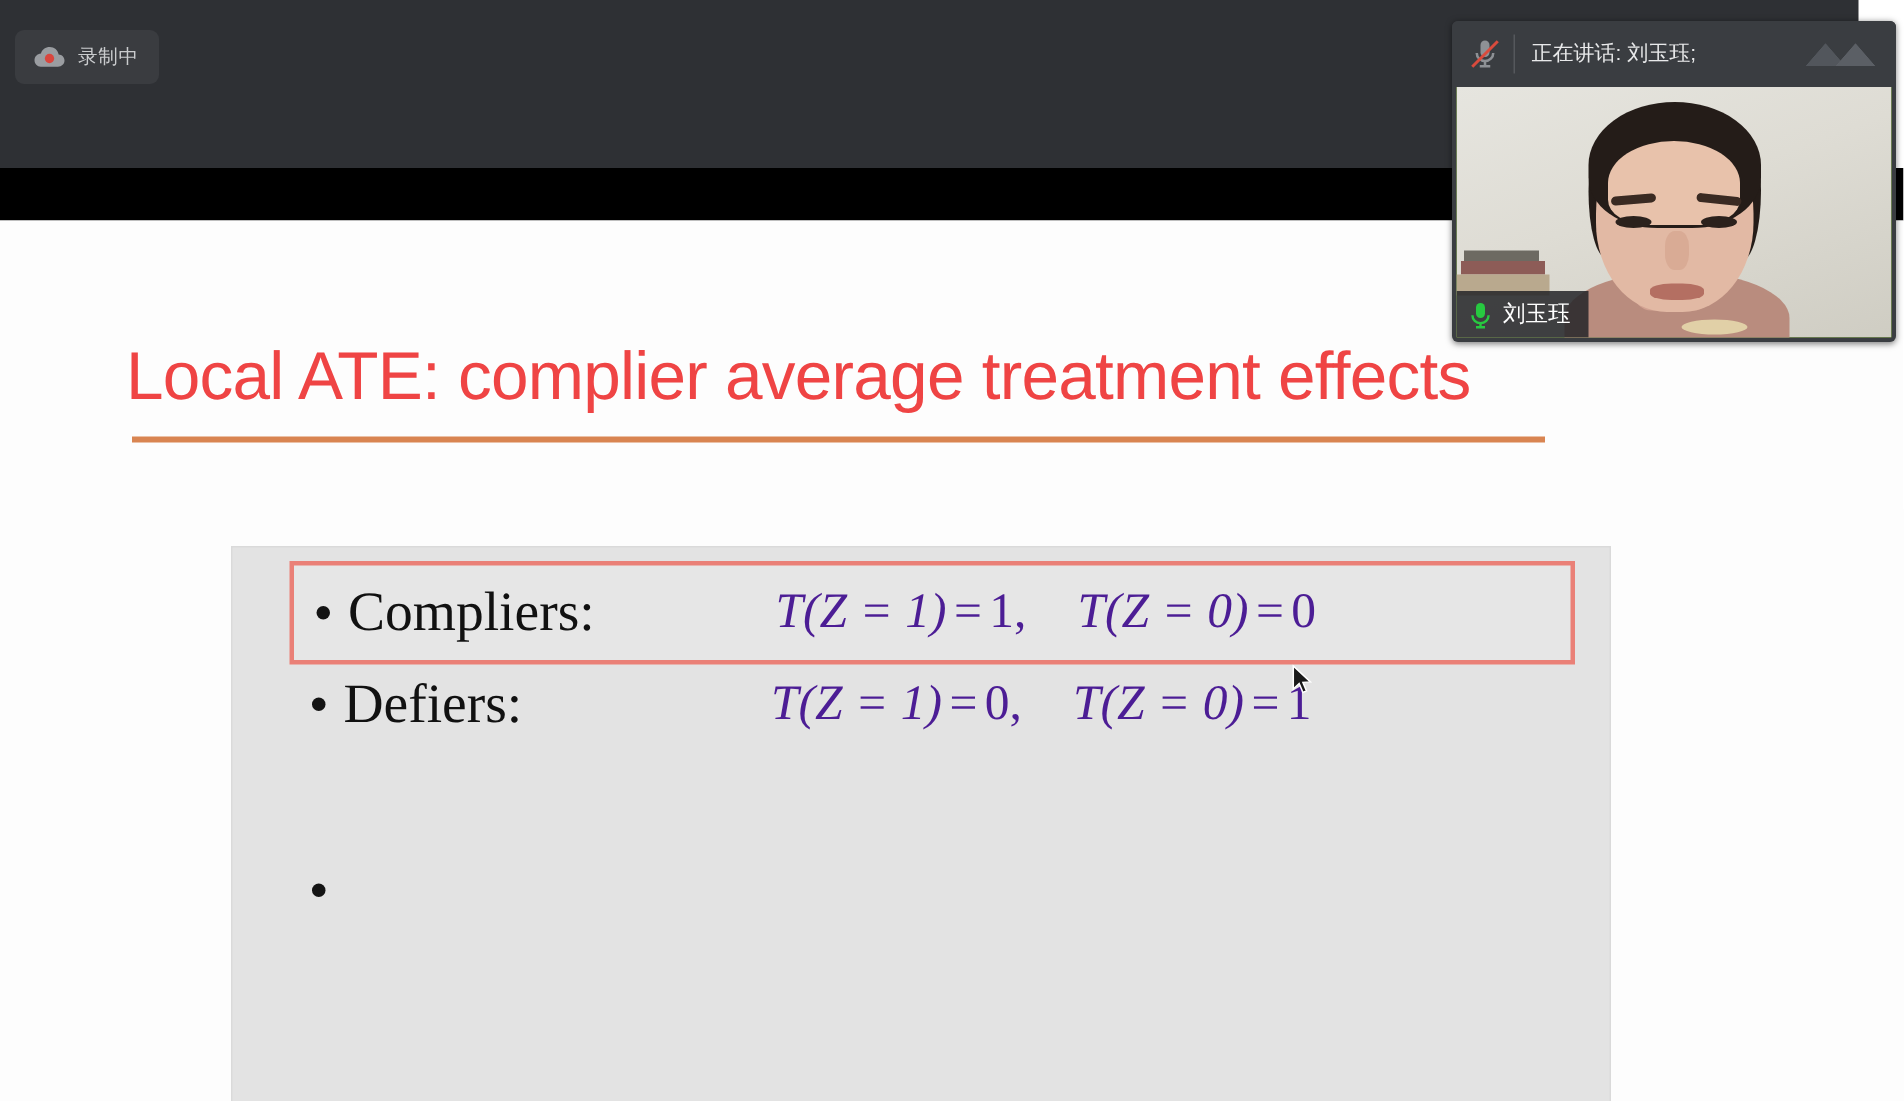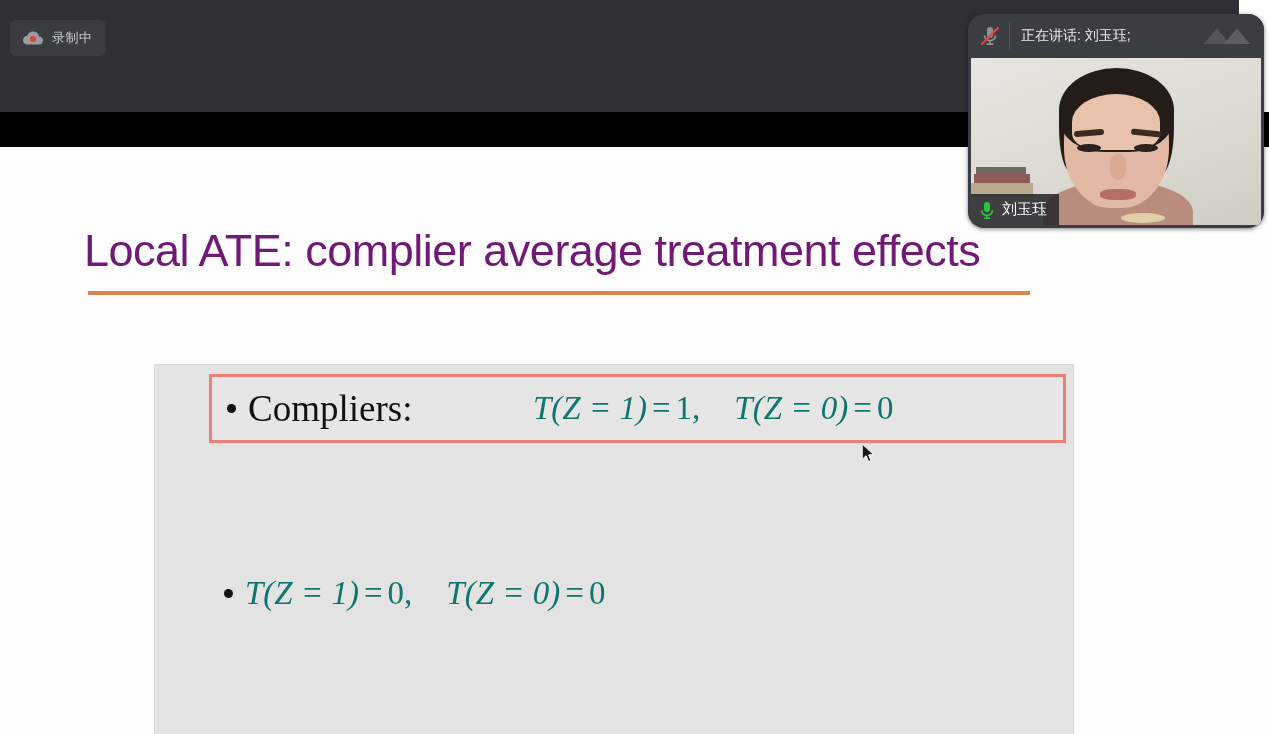--- a/index.html
+++ b/index.html
@@ -66,21 +66,21 @@
     height: 587px;
     background: #fdfdfd;
   }
 
   #slide-title {
     position: absolute;
     left: 84px;
     top: 78px;
     font-size: 45px;
     font-weight: 400;
-    color: #701a75;
+    color: #ef4444;
     letter-spacing: -0.5px;
     white-space: nowrap;
     font-family: "Liberation Sans", sans-serif;
   }
 
   #title-rule {
     position: absolute;
     left: 88px;
     top: 144px;
     width: 942px;
@@ -101,21 +101,21 @@
 
   .bullet-list {
     position: absolute;
     left: 0; top: 0;
     width: 918px;
     height: 461px;
   }
 
   .bullet-row {
     position: absolute;
-    left: 54px;
+    left: 38px;
     height: 69px;
     width: 857px;
     display: flex;
     align-items: center;
     box-sizing: border-box;
   }
   .bullet-row.r0 { top: 9px; }
   .bullet-row.r1 { top: 70px; }
   .bullet-row.r2 { top: 132px; }
   .bullet-row.r3 { top: 194px; }
@@ -139,37 +139,37 @@
     font-size: 37px;
     color: #111111;
     white-space: nowrap;
     width: 285px;
     flex: 0 0 auto;
   }
 
   .bullet-math {
     font-family: "Liberation Serif", serif;
     font-size: 33px;
-    color: #0f766e;
+    color: #4c1d95;
     white-space: nowrap;
     font-style: normal;
   }
   .bullet-math .mf { font-style: italic; }
   .bullet-math .eq { padding: 0 5px; }
   .bullet-math .gap { display: inline-block; width: 34px; }
 
   
   #video-panel {
     position: absolute;
     left: 968px;
     top: 14px;
     width: 296px;
     height: 214px;
     background: #3a3d41;
-    border-radius: 16px;
+    border-radius: 4px;
     overflow: hidden;
     box-shadow: 0 1px 4px rgba(0,0,0,0.5);
   }
 
   #video-header {
     position: absolute;
     left: 0; top: 0;
     width: 296px;
     height: 44px;
     display: flex;
@@ -388,25 +388,29 @@
 
   <div id="slide-figure">
     <div class="bullet-list">
 
       <div class="bullet-row r0 highlighted">
         <span class="bullet-dot"></span>
         <span class="bullet-label">Compliers:</span>
         <span class="bullet-math"><span class="mf">T(Z = 1)</span><span class="eq">=</span><span>1</span><span>,</span><span class="gap"></span><span class="mf">T(Z = 0)</span><span class="eq">=</span><span>0</span></span>
       </div>
 
+      <div class="bullet-row r1">
+        <span class="bullet-dot"></span>
+        <span class="bullet-label">Defiers:</span>
+        <span class="bullet-math"><span class="mf">T(Z = 1)</span><span class="eq">=</span><span>0</span><span>,</span><span class="gap"></span><span class="mf">T(Z = 0)</span><span class="eq">=</span><span>1</span></span>
+      </div>
 
 
       <div class="bullet-row r3">
         <span class="bullet-dot"></span>
-        <span class="bullet-math"><span class="mf">T(Z = 1)</span><span class="eq">=</span><span>0</span><span>,</span><span class="gap"></span><span class="mf">T(Z = 0)</span><span class="eq">=</span><span>0</span></span>
       </div>
 
     </div>
   </div>
 
 </div>
 
 <div id="video-panel">
 
   <div id="video-header">

